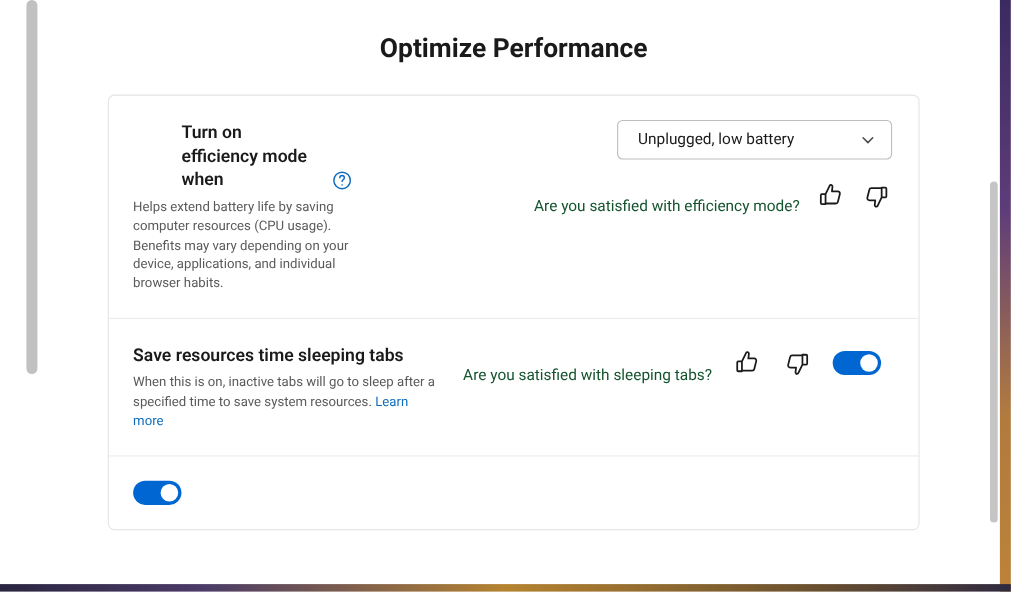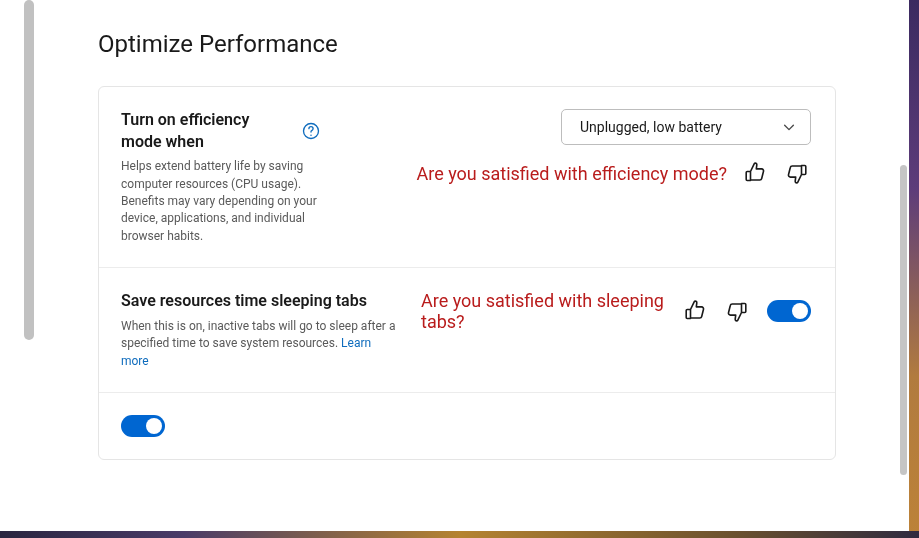--- a/index.html
+++ b/index.html
@@ -29,45 +29,47 @@
       height: 310px;
       background: #c5c5c5;
       border-radius: 4px;
     }
     .content {
       padding: 30px 0 0 98px;
       width: 836px;
     }
     .page-heading {
       font-size: 24px;
-      font-weight: 400;
+      font-weight: 700;
       color: #1a1a1a;
       margin-bottom: 28px;
+      text-align: center;
     }
     .card {
       border: 1px solid #e5e5e5;
       border-radius: 6px;
       background: #fff;
     }
     .setting-row {
       padding: 22px 24px 22px 22px;
       border-bottom: 1px solid #ececec;
       display: flex;
       align-items: flex-start;
       gap: 20px;
     }
     .setting-row:last-child { border-bottom: none; }
     .setting-left { flex: 0 0 auto; }
     .setting-left.narrow { width: 200px; }
     .setting-left.medium { width: 280px; }
     .setting-left.wide { width: 540px; }
     .setting-title-line {
       display: flex;
-      align-items: center;
+      align-items: flex-end;
       gap: 10px;
+      margin-left: 44px;
     }
     .setting-title {
       font-size: 16px;
       font-weight: 600;
       color: #1a1a1a;
       line-height: 1.35;
     }
     .setting-desc {
       font-size: 12px;
       color: #5a5a5a;
@@ -120,22 +122,23 @@
       width: 14px;
       height: 14px;
       margin-left: 14px;
     }
     .feedback-row {
       display: flex;
       align-items: center;
       gap: 14px;
     }
     .feedback-text {
-      font-size: 18px;
-      color: #b91c1c;
+      font-size: 14px;
+      color: #14532d;
+      margin-top: 21px;
     }
     .thumb-btn {
       width: 28px;
       height: 28px;
       display: inline-flex;
       align-items: center;
       justify-content: center;
       cursor: pointer;
       border: none;
       background: transparent;

